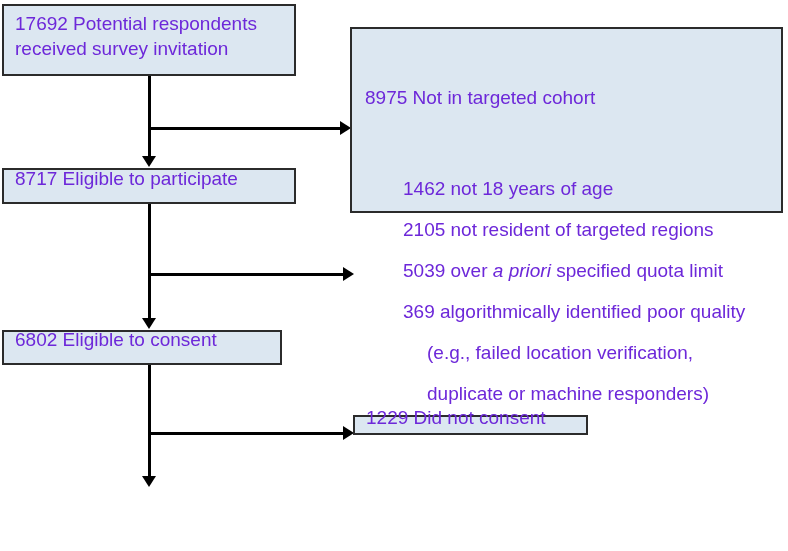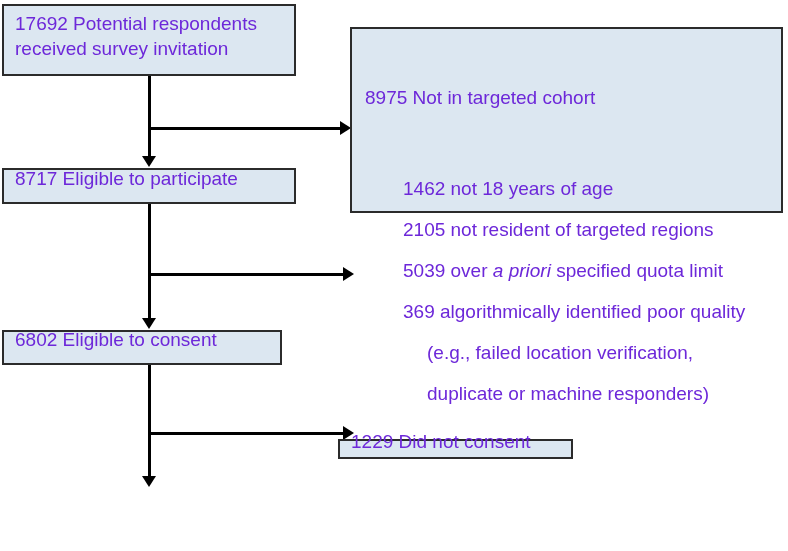--- a/index.html
+++ b/index.html
@@ -39,21 +39,21 @@
   #node-invited   { left: 2px;   top: 4px;   width: 294px; height: 72px; }
   #node-eligible-participate { left: 2px; top: 168px; width: 294px; height: 36px; }
   #node-eligible-consent     { left: 2px; top: 330px; width: 280px; height: 35px; }
   #node-included  { left: 2px;   top: 488px; width: 294px; height: 58px; }
   
   #node-not-in-cohort {
     left: 350px; top: 27px; width: 433px; height: 186px;
     padding: 6px 10px 2px 13px;
   }
   #node-no-activate { left: 353px; top: 257px; width: 337px; height: 35px; }
-  #node-no-consent  { left: 338px; top: 415px; width: 235px; height: 18px; margin-top: 24px; }
+  #node-no-consent  { left: 353px; top: 415px; width: 235px; height: 18px; }
 
   .excl-list {
     margin: 0;
     padding: 0;
     list-style: none;
   }
   .excl-list li {
     margin: 16px;
     padding: 0;
   }

